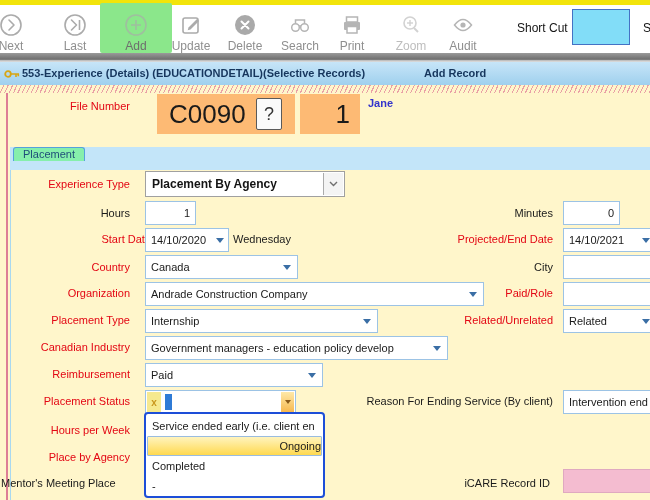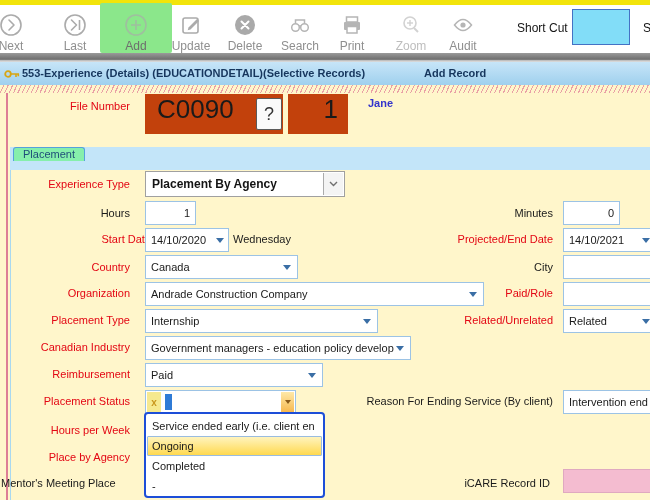--- a/index.html
+++ b/index.html
@@ -32,21 +32,21 @@
        border-radius:3px 3px 0 0;box-sizing:border-box;display:flex;align-items:flex-start;justify-content:center;
        font-size:11px;color:#1F4E79;}
   .content-left-line{left:10px;top:170px;width:1px;height:330px;background:#A8D8F0;}
 
   
   .lbl{position:absolute;font-size:11px;line-height:13px;}
   .r{text-align:right;}
   .red{color:#E30613;}
   .blk{color:#1A1A1A;}
   .blue{color:#3434CC;font-weight:bold;}
-  .pinkbox{background:#c2410c;display:flex;box-sizing:border-box;}
+  .pinkbox{background:#fdba74;display:flex;align-items:center;box-sizing:border-box;margin-left:12px;}
   .bignum{font-size:26px;color:#1A1A1A;}
   .helpbtn{left:256px;top:98px;width:26px;height:32px;background:#FAFAFA;border:1px solid #5A5A5A;border-radius:2px;
            display:flex;align-items:center;justify-content:center;font-size:18px;color:#333;box-sizing:border-box;}
 
   
   .fld{position:absolute;background:#fff;border:1px solid #9CC3E5;height:24px;font-size:11px;color:#1A1A1A;
        display:flex;align-items:center;padding:0 5px;box-sizing:border-box;white-space:nowrap;overflow:hidden;}
   .num{justify-content:flex-end;}
   .barr{position:absolute;width:0;height:0;border-left:4px solid transparent;border-right:4px solid transparent;
         border-top:5px solid #3A6EA5;top:9px;}
@@ -62,21 +62,21 @@
   .cursor{position:absolute;left:19px;top:3px;width:7px;height:16px;background:#2F7BD6;}
   .odrop{position:absolute;right:1px;top:1px;bottom:1px;width:13px;background:linear-gradient(#FEE9A8,#F7B84F);
          display:flex;align-items:center;justify-content:center;}
   .otri{width:0;height:0;border-left:3.5px solid transparent;border-right:3.5px solid transparent;border-top:4px solid #8A5A1A;}
 
   
   .ddlist{left:144px;top:412px;width:181px;height:86px;background:#fff;border:2px solid #1d4ed8;border-radius:4px;
           box-sizing:border-box;padding:2px 1px;z-index:6;}
   .dditem{height:20px;line-height:20px;padding-left:5px;font-size:11px;color:#1A1A1A;white-space:nowrap;overflow:hidden;}
   .dditem.hl{background:linear-gradient(#FFF4BE,#FFD94F);border:1px solid #9ABCE0;height:18px;line-height:18px;
-             border-radius:1px;box-sizing:content-box;padding-left:4px;}
+             border-radius:1px;box-sizing:content-box;padding-left:4px;text-align:right;}
 
   .icare{left:563px;top:469px;width:95px;height:24px;background:#F4BCD0;border:1px solid #DFA9C0;}
 
   svg{display:block;}
 </style>
 </head>
 <body>
 
 <div class="screen">
 
@@ -270,21 +270,21 @@
     <span>Internship</span>
     <span class="barr" style="right:6px;"></span>
   </div>
   <span class="lbl red r" style="left:350px;width:203px;top:314px;">Related/Unrelated</span>
   <div class="fld" style="left:563px;top:309px;width:95px;">
     <span>Related</span>
     <span class="barr" style="left:78px;"></span>
   </div>
 
   <span class="lbl red r" style="left:0;width:130px;top:341px;">Canadian Industry</span>
-  <div class="fld" style="left:145px;top:336px;width:266px;">
+  <div class="fld" style="left:145px;top:336px;width:303px;">
     <span>Government managers - education policy develop</span>
     <span class="barr" style="right:6px;"></span>
   </div>
 
   <span class="lbl red r" style="left:0;width:130px;top:368px;">Reimbursement</span>
   <div class="fld" style="left:145px;top:363px;width:178px;">
     <span>Paid</span>
     <span class="barr" style="right:6px;"></span>
   </div>
 

